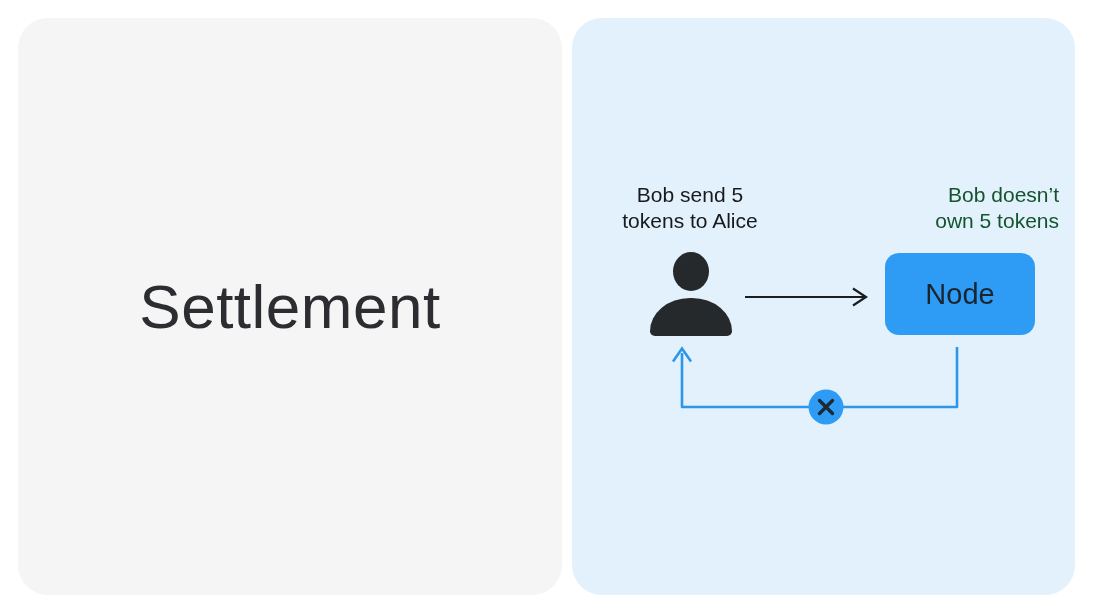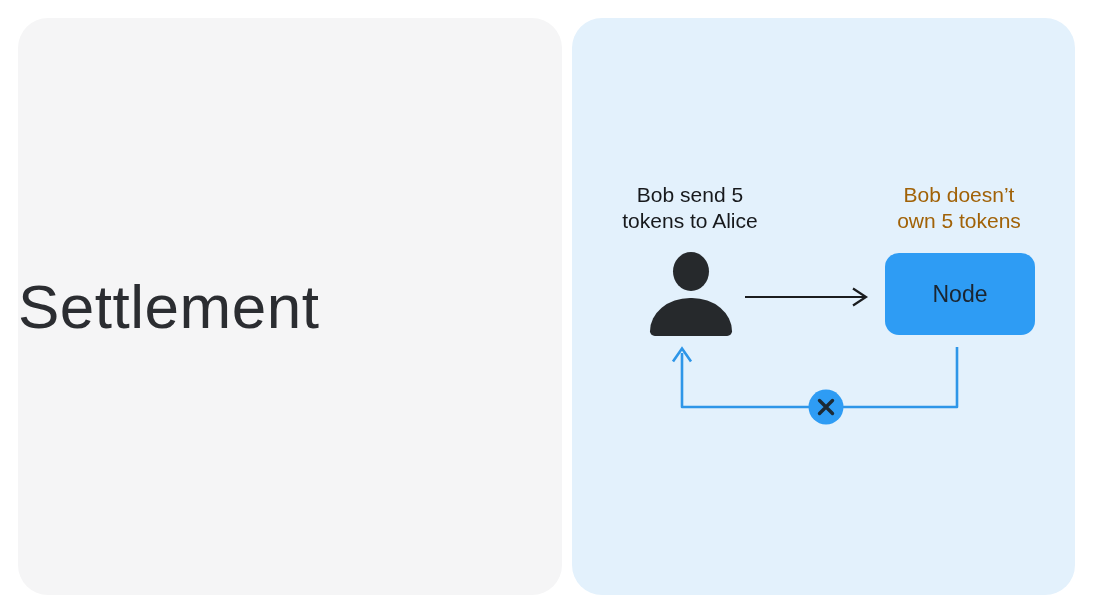--- a/index.html
+++ b/index.html
@@ -16,21 +16,21 @@
     height: 577px;
     border-radius: 30px;
   }
   
   .left-panel {
     left: 18px;
     width: 544px;
     background: #f5f5f6;
     display: flex;
     align-items: center;
-    justify-content: flex-start;
+    justify-content: center;
   }
   .slide-title {
     font-size: 62px;
     letter-spacing: 0.5px;
     color: #2b2d31;
     font-weight: 400;
   }
   
   .right-panel {
     left: 572px;
@@ -38,21 +38,21 @@
     background: #e3f1fc;
   }
   .label {
     position: absolute;
     text-align: center;
     font-size: 21px;
     line-height: 26px;
     white-space: pre-line;
   }
   .label-dark  { color: #17191c; }
-  .label-blue  { color: #a16207; }
+  .label-blue  { color: #14532d; text-align: right; }
   .bob-label     { left: 18px;  top: 164px; width: 200px; }
   .warning-label { left: 287px; top: 164px; width: 200px; }
   .reject-label  { left: 124px; top: 427px; width: 260px; }
   
   .person {
     position: absolute;
     left: 78px; top: 234px;
     width: 82px;
     display: flex;
     flex-direction: column;
@@ -72,21 +72,21 @@
   
   .node-box {
     position: absolute;
     left: 313px; top: 235px;
     width: 150px; height: 82px;
     border-radius: 14px;
     background: #2e9cf4;
     display: flex;
     align-items: center;
     justify-content: center;
-    font-size: 23px;
+    font-size: 29px;
     color: #1b2530;
   }
   .diagram-svg {
     position: absolute;
     left: 0; top: 0;
     pointer-events: none;
   }
 </style>
 </head>
 <body>

